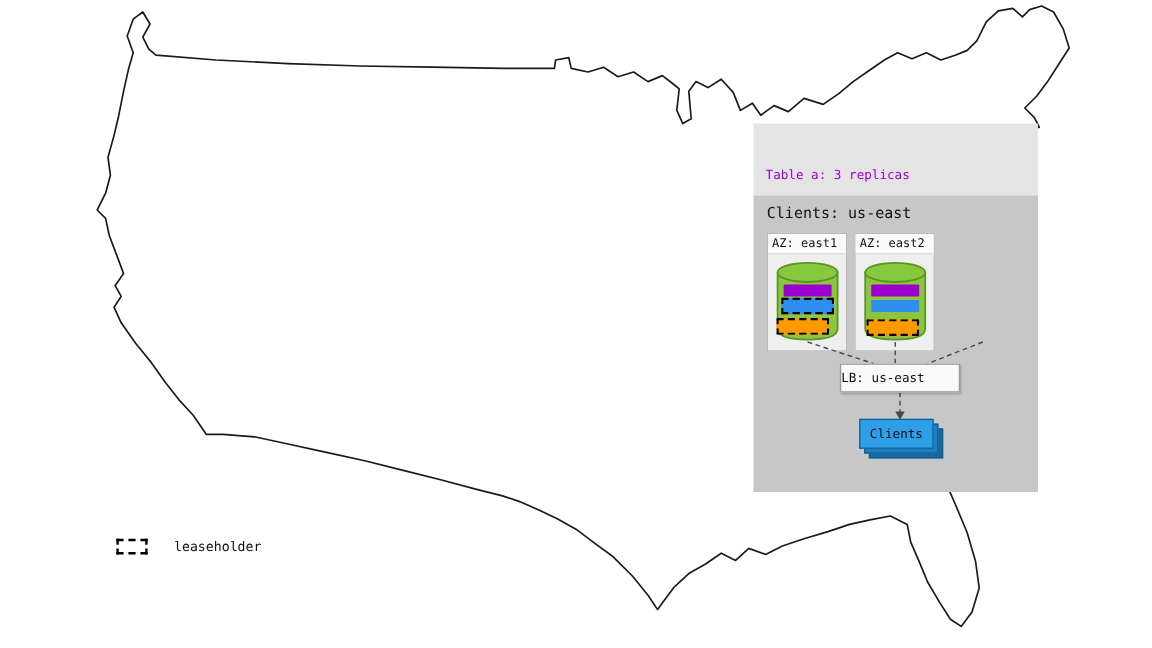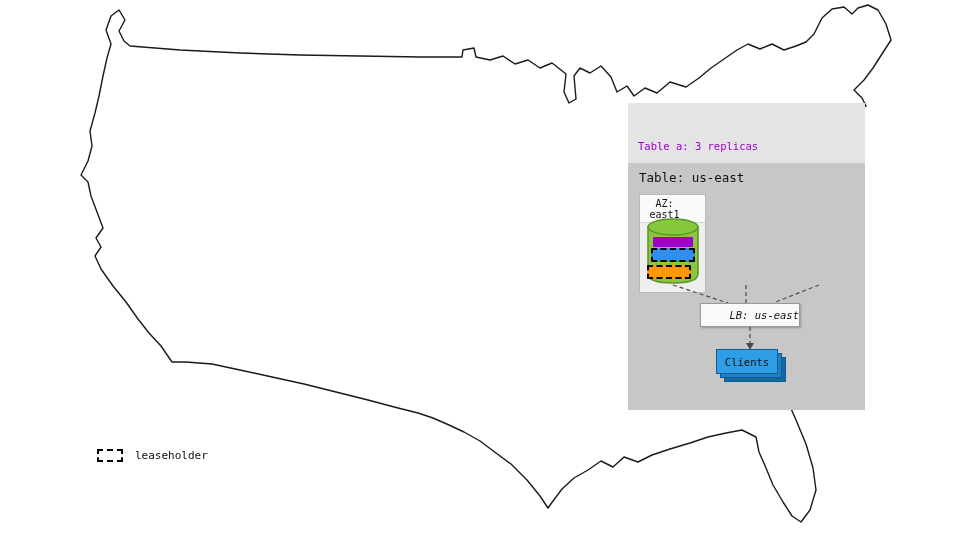--- a/index.html
+++ b/index.html
@@ -12,42 +12,42 @@
   
   .panel{position:absolute;left:608px;top:103px;width:237px;height:307px;background:#E4E4E4;margin-left:20px;}
   .legend{position:absolute;left:10px;top:7px;font-size:10.5px;line-height:14.5px;white-space:pre;}
   .legend-row{display:block;}
 
   .region{position:absolute;left:0;top:60px;width:237px;height:247px;background:#C7C7C7;}
   .region-title{position:absolute;left:11px;top:7px;font-size:12.5px;color:#111;}
 
   .az-row{position:absolute;left:11px;top:31px;display:flex;gap:6px;}
   .az{width:67px;height:99px;background:#EFEFEF;border:1px solid #B9B9B9;box-sizing:border-box;position:relative;}
-  .az-label{display:block;text-align:center;font-size:10px;color:#111;background:#FAFAFA;border-bottom:1px solid #D8D8D8;padding:3px 16px 2px 0;}
+  .az-label{display:block;text-align:center;font-size:10px;color:#111;background:#FAFAFA;border-bottom:1px solid #D8D8D8;padding:3px 4px 2px 0;}
   .node{position:absolute;left:50%;margin-left:-27px;top:22px;width:54px;height:70px;}
   .node svg{position:absolute;left:0;top:0;}
   .bar{position:absolute;width:40px;height:10px;border-radius:1px;}
   .bar.leaseholder{border:2px dashed #000;transform:translate(-2px,-2px);}
 
   .lb-box{
     position:absolute;left:72px;top:200px;width:100px;height:24px;background:#FAFAFA;
-    border:1px solid #9A9A9A;box-sizing:border-box;display:flex;align-items:center;justify-content:flex-end;
-    font-size:10.5px;color:#111;box-shadow:1px 1px 2px rgba(0,0,0,0.25);font-style:italic;
+    border:1px solid #9A9A9A;box-sizing:border-box;display:flex;align-items:center;justify-content:flex-start;
+    font-size:10.5px;color:#111;box-shadow:1px 1px 2px rgba(0,0,0,0.25);
   }
 
   .clients{position:absolute;left:88px;top:246px;width:70px;height:33px;}
   .client-layer{position:absolute;width:62px;height:25px;border:1px solid #0E5C94;box-sizing:border-box;}
   .client-back{left:8px;top:8px;background:#16699F;}
   .client-mid{left:4px;top:4px;background:#1F7FC0;}
   .client-front{left:0;top:0;background:#2E9FE6;display:flex;align-items:center;justify-content:center;font-size:10.5px;color:#111;}
 
   .connectors{position:absolute;left:0;top:0;pointer-events:none;}
 
   
-  .map-legend{position:absolute;left:97px;top:449px;display:flex;align-items:center;gap:12px;}
+  .map-legend{position:absolute;left:97px;top:449px;display:flex;align-items:center;gap:22px;}
   .map-legend-swatch{width:22px;height:9px;border:2px dashed #000;background:#fff;}
   .map-legend-label{font-size:11px;color:#111;}
 </style>
 </head>
 <body>
 
 <div class="stage">
 
   <svg class="map-svg" width="960" height="540" viewBox="0 0 960 540">
     <path fill="#ffffff" stroke="#1a1a1a" stroke-width="1.4" stroke-linejoin="round" d="
@@ -83,38 +83,50 @@
 
   <div class="panel">
 
     <div class="legend">
       <span class="legend-row" style="color: rgb(156, 0, 207);">Table a: 3 replicas</span>
       <span class="legend-row" style="color: rgb(46, 143, 239);">Index a: 3 replicas</span>
       <span class="legend-row" style="color: rgb(255, 153, 0);">Table b: 3 replicas</span>
     </div>
 
     <div class="region">
-      <div class="region-title">Table: us-east</div>
+      <div class="region-title">Clients: us-east</div>
     </div>
 
     <div class="az-row" style="top:91px;">
 
       <div class="az">
         <span class="az-label">AZ: east1</span>
         <div class="node">
           <svg width="54" height="70" viewBox="0 0 54 70">
             <path d="M2 10 V57 Q2 66 27 66 Q52 66 52 57 V10 Z" fill="#8CC63E" stroke="#5D9427" stroke-width="1.5"></path>
             <ellipse cx="27" cy="10" rx="25" ry="8" fill="#86C93C" stroke="#5D9427" stroke-width="1.5"></ellipse>
           </svg>
           <div class="bar" style="background: rgb(156, 0, 207); left: 7px; top: 20px;"></div>
           <div class="bar leaseholder" style="background: rgb(46, 143, 239); left: 7px; top: 33px;"></div>
           <div class="bar leaseholder" style="background: rgb(255, 153, 0); left: 3px; top: 50px;"></div>
         </div>
       </div>
 
+      <div class="az">
+        <span class="az-label">AZ: east2</span>
+        <div class="node">
+          <svg width="54" height="70" viewBox="0 0 54 70">
+            <path d="M2 10 V57 Q2 66 27 66 Q52 66 52 57 V10 Z" fill="#8CC63E" stroke="#5D9427" stroke-width="1.5"></path>
+            <ellipse cx="27" cy="10" rx="25" ry="8" fill="#86C93C" stroke="#5D9427" stroke-width="1.5"></ellipse>
+          </svg>
+          <div class="bar" style="background: rgb(156, 0, 207); left: 7px; top: 20px;"></div>
+          <div class="bar" style="background: rgb(46, 143, 239); left: 7px; top: 33px;"></div>
+          <div class="bar leaseholder" style="background: rgb(255, 153, 0); left: 5px; top: 51px;"></div>
+        </div>
+      </div>
 
 
     </div>
 
     <svg class="connectors" width="237" height="307" viewBox="0 0 237 307">
       <g stroke="#4a4a4a" stroke-width="1.2" stroke-dasharray="4 3" fill="none">
         <path d="M 45,182 L 100,200"></path>
         <path d="M 118,182 L 118,200"></path>
         <path d="M 191,182 L 145,200"></path>
         <path d="M 122,224 L 122,244"></path>

